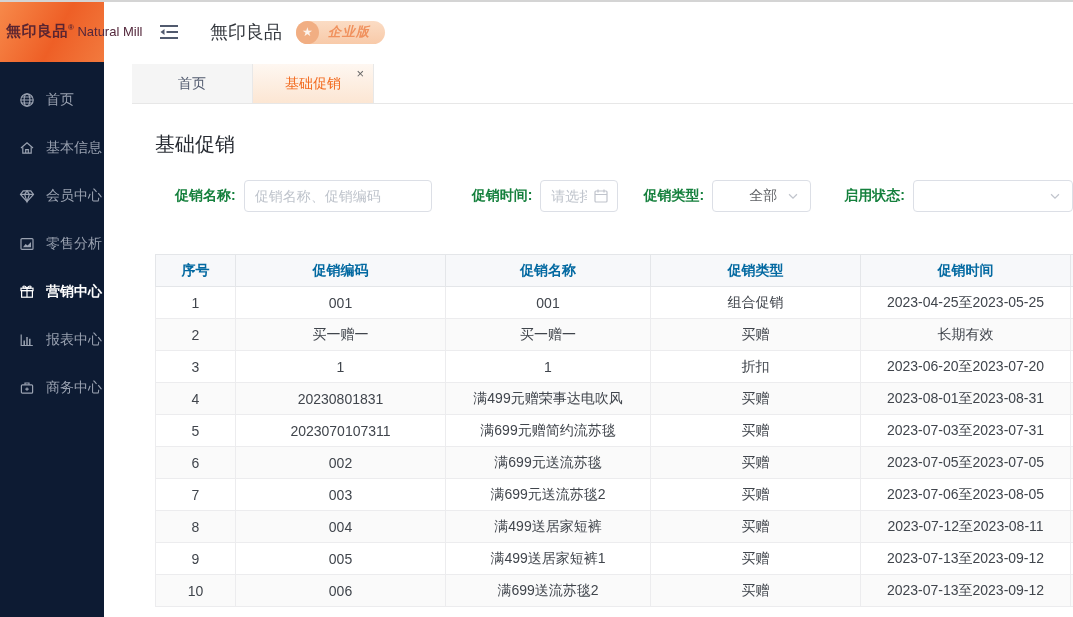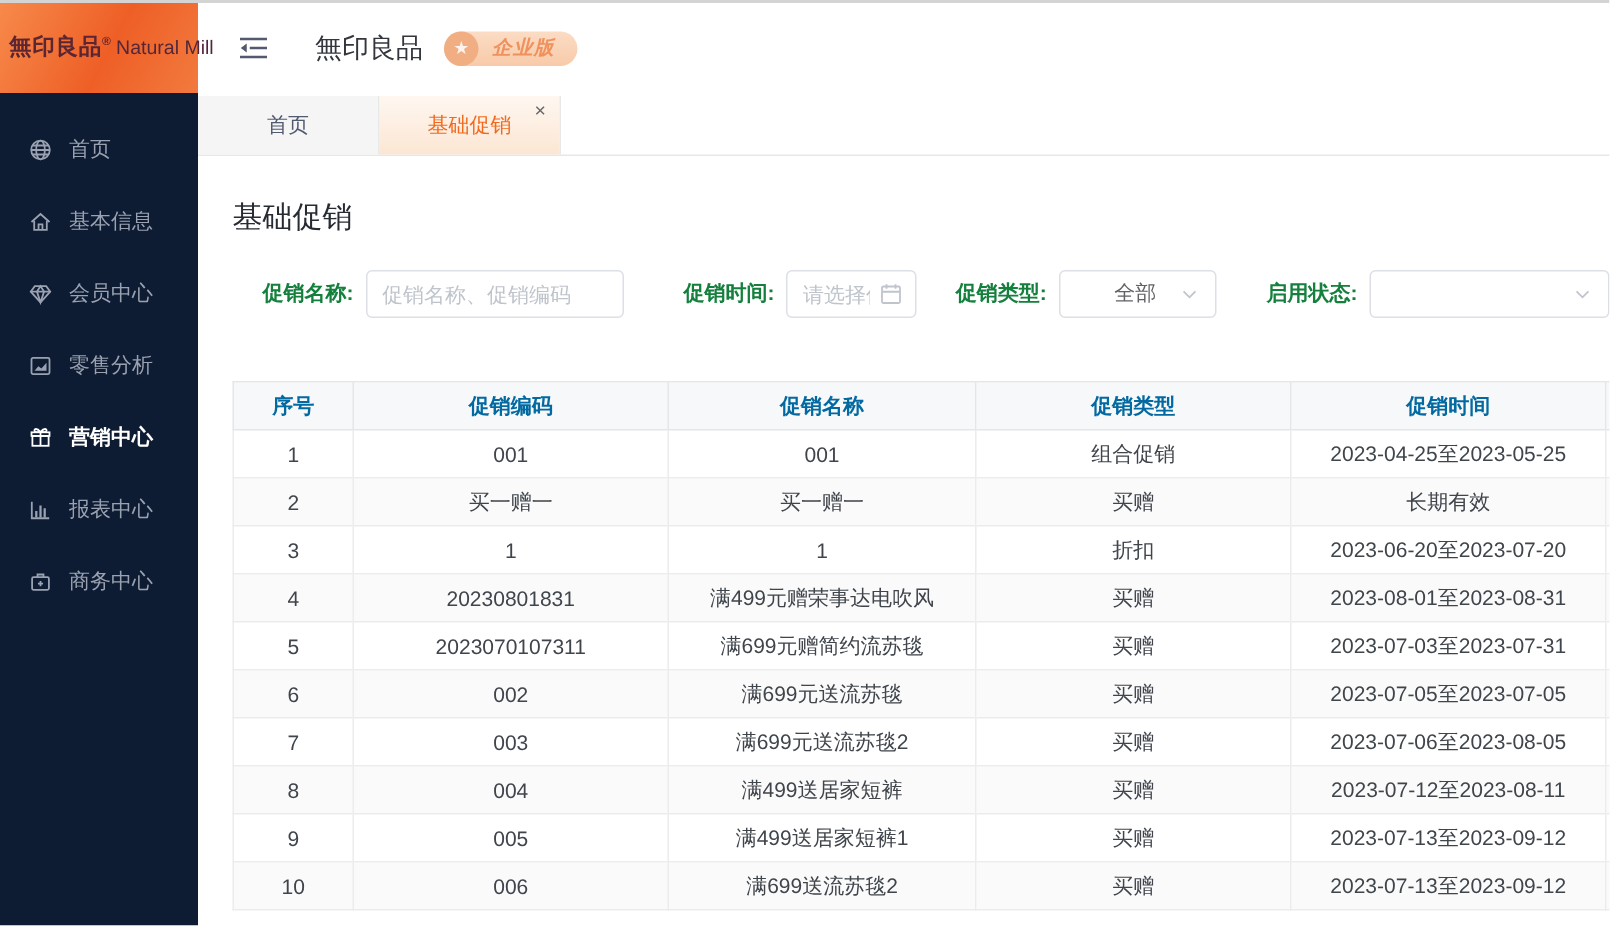--- a/index.html
+++ b/index.html
@@ -1,21 +1,21 @@
 <!DOCTYPE html>
 <html><head>
 <meta charset="utf-8">
 <style>
   * { margin:0; padding:0; box-sizing:border-box; }
   html,body { width:1073px; height:617px; overflow:hidden; }
   body { font-family:"Liberation Sans", sans-serif; background:#fff; position:relative; }
   .top-edge { position:absolute; top:0; left:0; width:1073px; height:2px; background:#d4d4d4; z-index:50; }
 
   
-  .sidebar { position:absolute; left:0; top:0; width:132px; height:617px; background:#0d1b33; z-index:10; }
+  .sidebar { position:absolute; left:0; top:0; width:104px; height:617px; background:#0d1b33; z-index:10; }
   .logo { height:62px; background:linear-gradient(118deg,#f78a4b 0%,#ee5f26 55%,#f27a3e 100%); display:flex; align-items:center; padding:0 6px; }
   .logo-cn { font-size:15px; font-weight:bold; color:#5b2531; letter-spacing:0.5px; white-space:nowrap; }
   .logo-cn sup { font-size:8px; }
   .logo-en { font-size:13px; color:#53273b; margin-left:3px; white-space:nowrap; }
   .menu { padding-top:14px; }
   .menu-item { height:48px; display:flex; align-items:center; padding-left:19px; color:#9aa2b1; font-size:14px; cursor:pointer; }
   .menu-item.active { color:#ffffff; font-weight:bold; }
   .menu-item .mi { width:16px; height:16px; margin-right:11px; flex:none; }
   .menu-item svg { display:block; stroke:currentColor; fill:none; stroke-width:1.2; }
 
@@ -34,21 +34,21 @@
   .tab.active { background:linear-gradient(180deg,#fef7f1,#fce6d3); color:#f2691d; }
   .tab-close { position:absolute; top:3px; right:9px; font-size:13px; color:#666; cursor:pointer; line-height:1; }
 
   
   .content { padding-left:23px; }
   .page-title { margin-top:27px; font-size:20px; font-weight:500; color:#272b32; }
   .filters { margin-top:22px; display:flex; align-items:center; padding-left:20px; white-space:nowrap; }
   .f-label { font-size:14px; font-weight:bold; color:#15803d; margin-right:8px; }
   .f-input { height:32px; border:1px solid #dcdfe6; border-radius:4px; font-size:14px; color:#606266; padding:0 10px; outline:none; font-family:inherit; }
   .f-input::placeholder { color:#bfc4cc; }
-  .name-input { width:172px; margin-right:40px; }
+  .name-input { width:188px; margin-right:40px; }
   .date-wrap { position:relative; width:174px; margin-right:26px; }
   .date-wrap .f-input { width:100%; padding-right:30px; }
   .date-icon { position:absolute; right:9px; top:8px; width:16px; height:16px; }
   .select { height:32px; border:1px solid #dcdfe6; border-radius:4px; display:flex; align-items:center; justify-content:space-between; padding:0 10px; font-size:14px; color:#606266; cursor:pointer; background:#fff; }
   .type-select { width:163px; margin-right:33px;padding-left:36px; }
   .status-select { width:160px; flex:none; }
 
   
   .table-wrap { margin-top:42px; }
   table { border-collapse:collapse; table-layout:fixed; width:1065px; }

